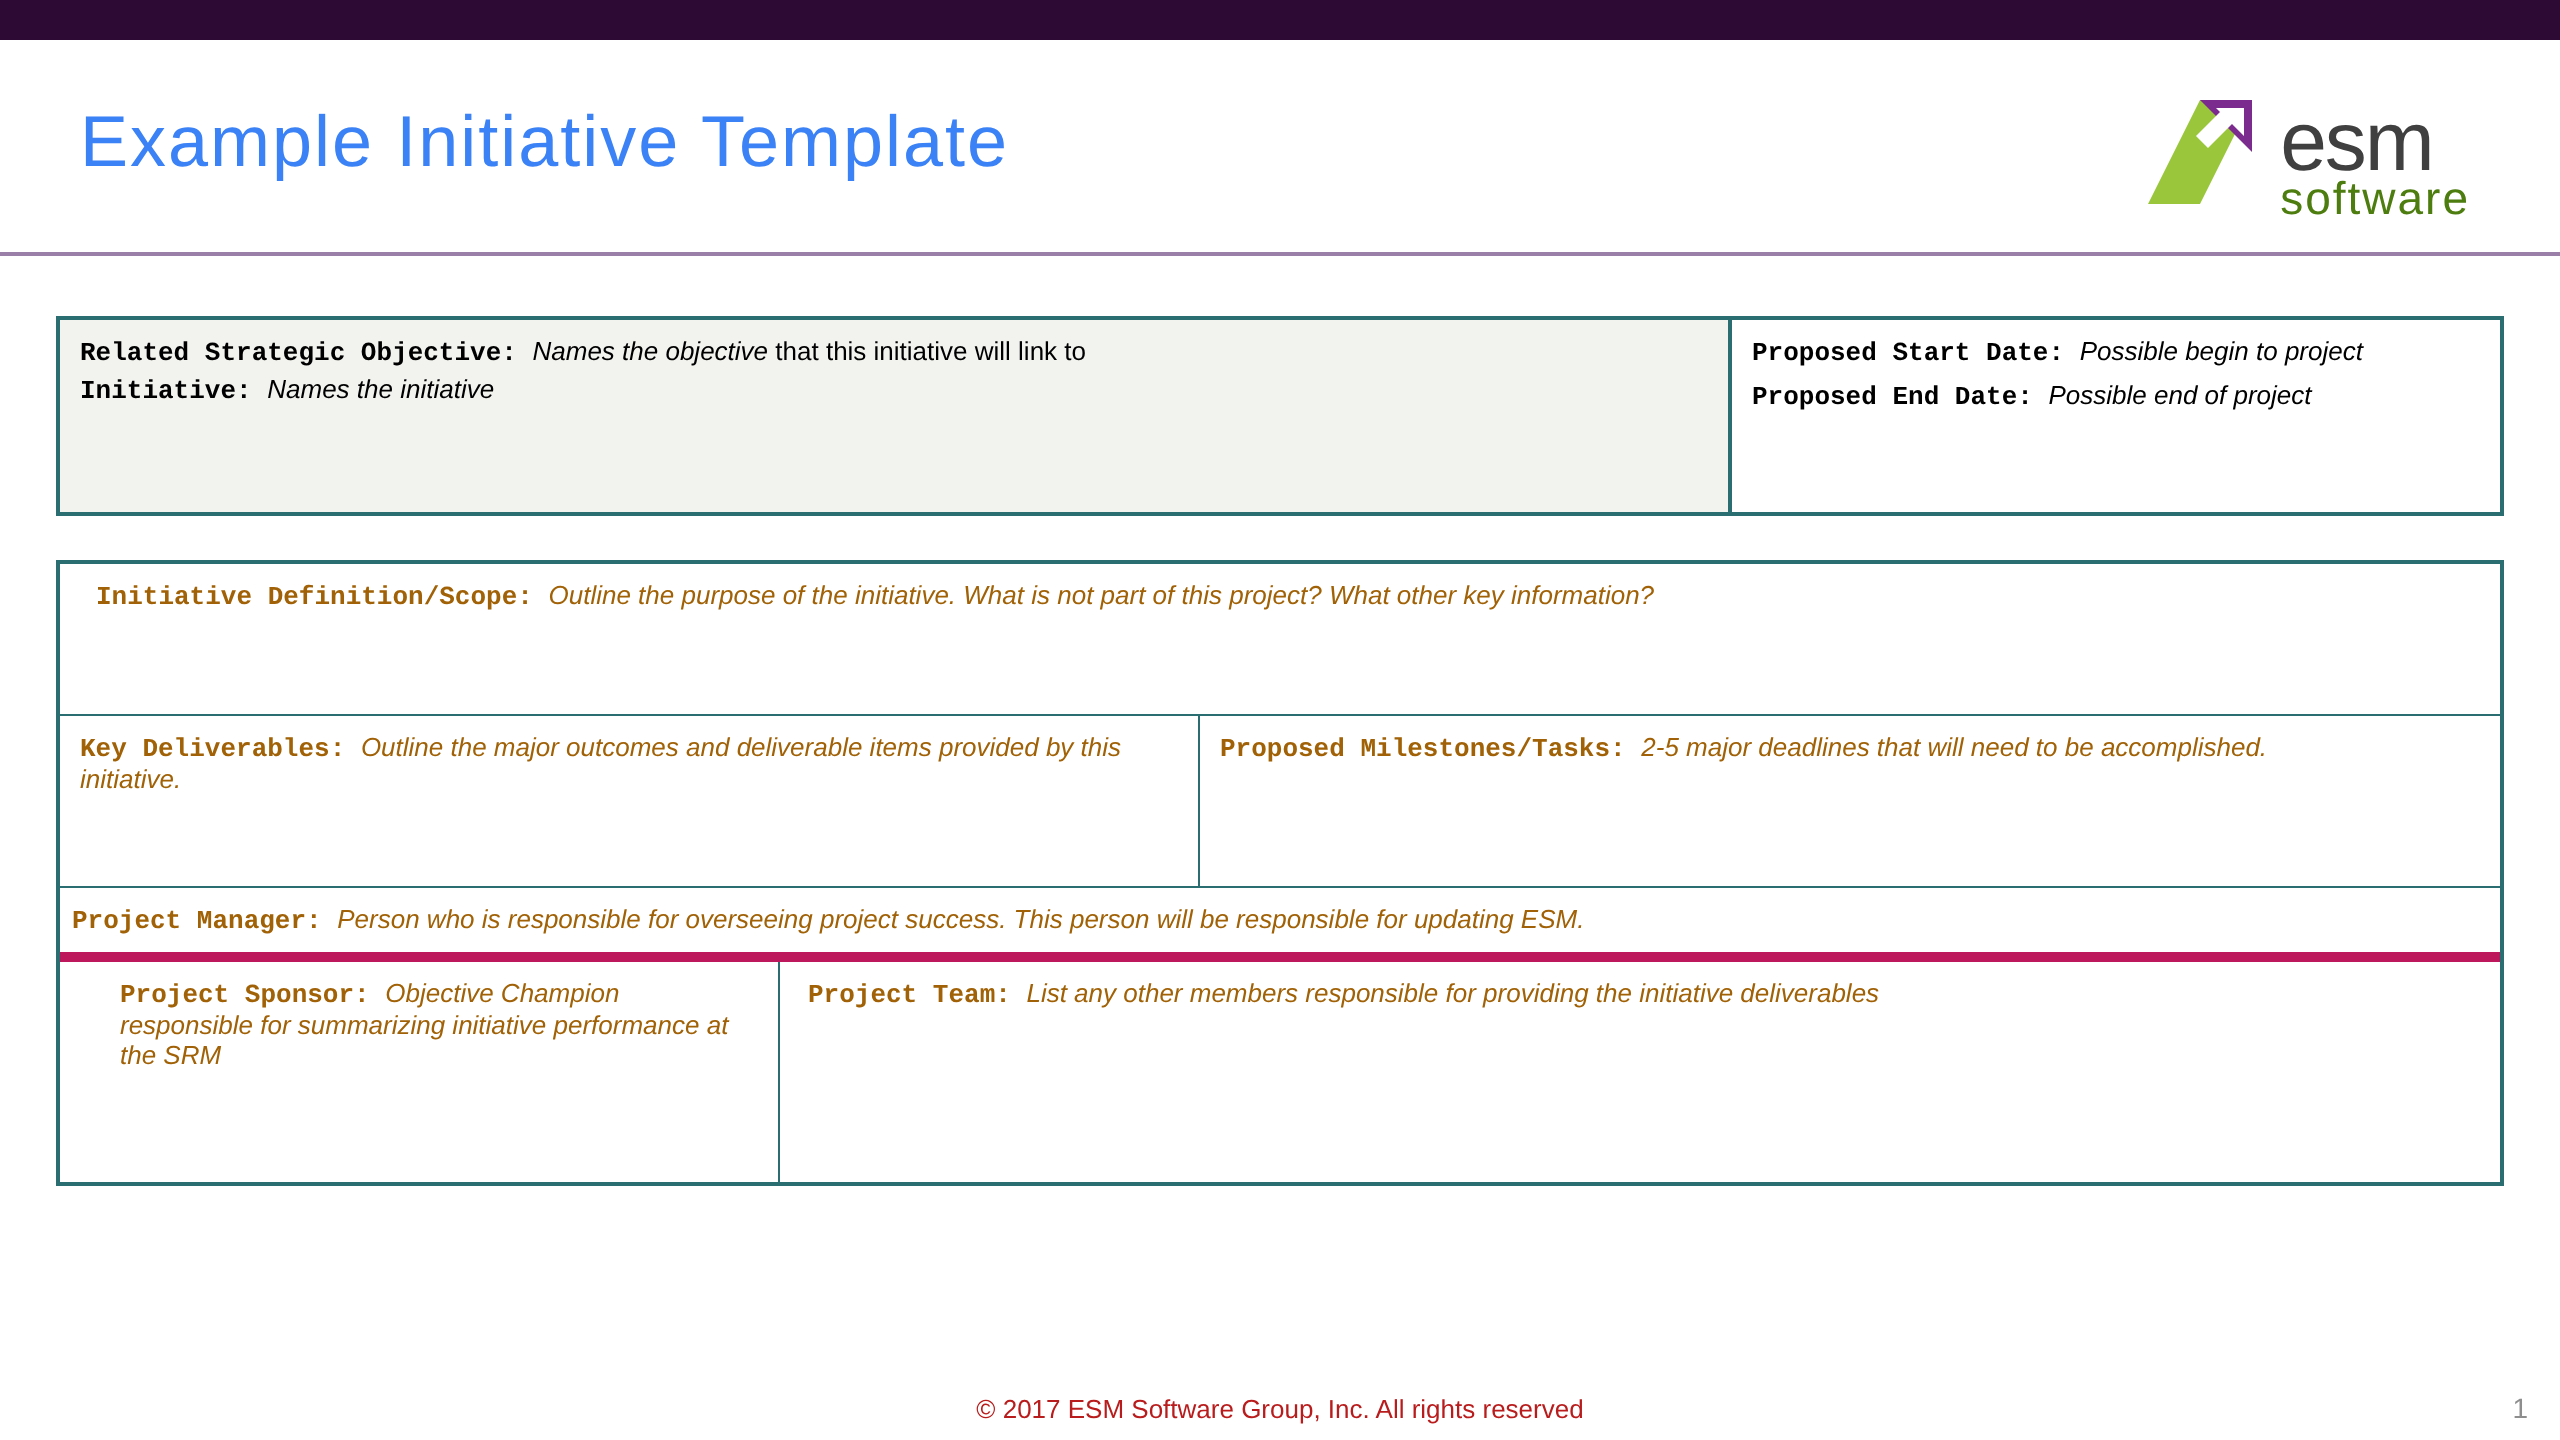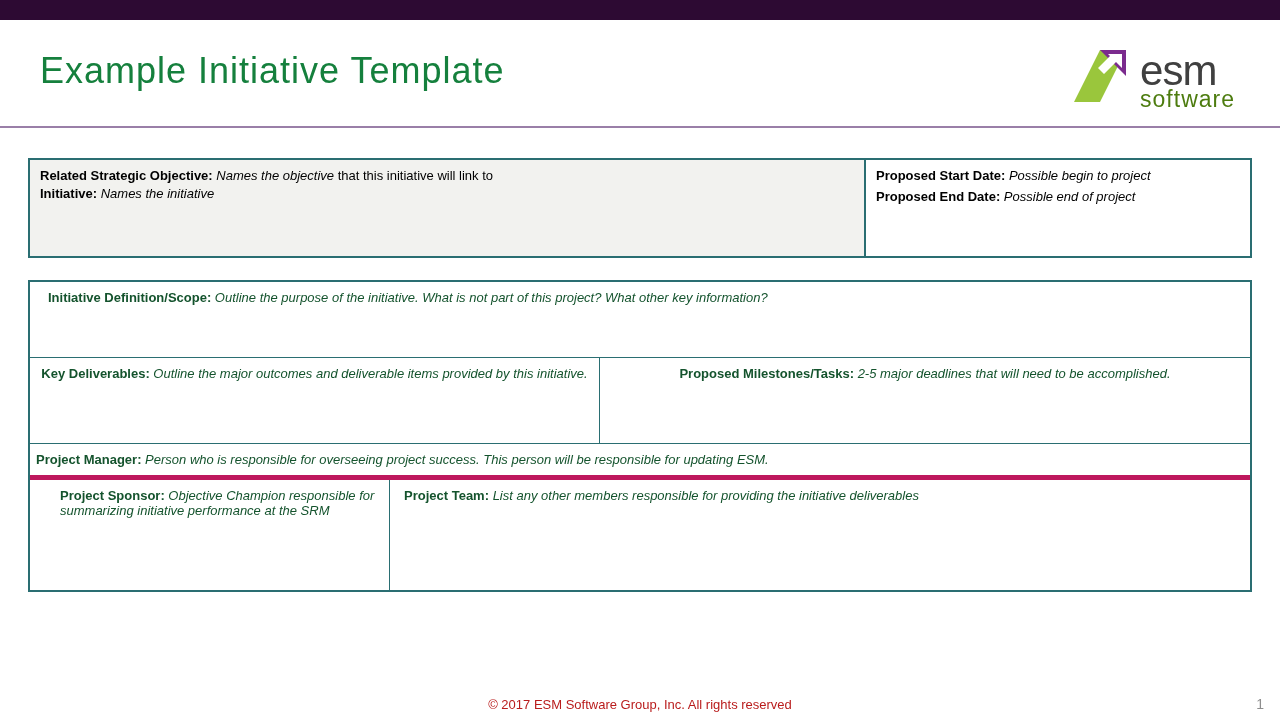--- a/index.html
+++ b/index.html
@@ -19,21 +19,21 @@
   .header {
     position: relative;
     padding: 30px 40px 10px 40px;
     display: flex;
     justify-content: space-between;
     align-items: flex-start;
   }
   .title {
     font-size: 36px;
     font-weight: 300;
-    color: #15803d;
+    color: #3b82f6;
     letter-spacing: 1px;
   }
   .logo {
     display: flex;
     align-items: flex-end;
     gap: 8px;
     margin-top: -6px;
     margin-right: 5px;
   }
   .logo-text {
@@ -86,21 +86,21 @@
   .box1 .right {
     width: 384px;
     padding: 8px 10px;
   }
   .box1 .row { margin-bottom: 3px; }
 
   .box2 {
     margin-top: 22px;
     border: 2px solid #2a6e72;
     font-size: 13px;
-    color: #14532d;
+    color: #a16207;
   }
   .row-full {
     border-bottom: 1px solid #2a6e72;
     padding: 8px 18px;
   }
   .row-split {
     display: flex;
     border-bottom: 1px solid #2a6e72;
   }
   .row-split > div {
@@ -123,24 +123,24 @@
     flex: 0 0 340px;
     border-right: 1px solid #2a6e72;
     padding: 8px 10px;
     min-height: 110px;
   }
   .row-bottom .cell-team {
     flex: 1;
     padding: 8px 14px;
   }
   .scope-row { min-height: 76px; }
-  .kd-row { min-height: 86px; text-align: center; }
+  .kd-row { min-height: 86px; }
   .pm-row { min-height: 30px; }
 
-  b { font-weight: bold; }
+  b { font-weight: bold; font-family: Liberation Mono, monospace; }
   i { font-style: italic; }
 
   .footer {
     position: absolute;
     bottom: 8px;
     left: 0;
     width: 100%;
     text-align: center;
     font-size: 13px;
     color: #b91c1c;

